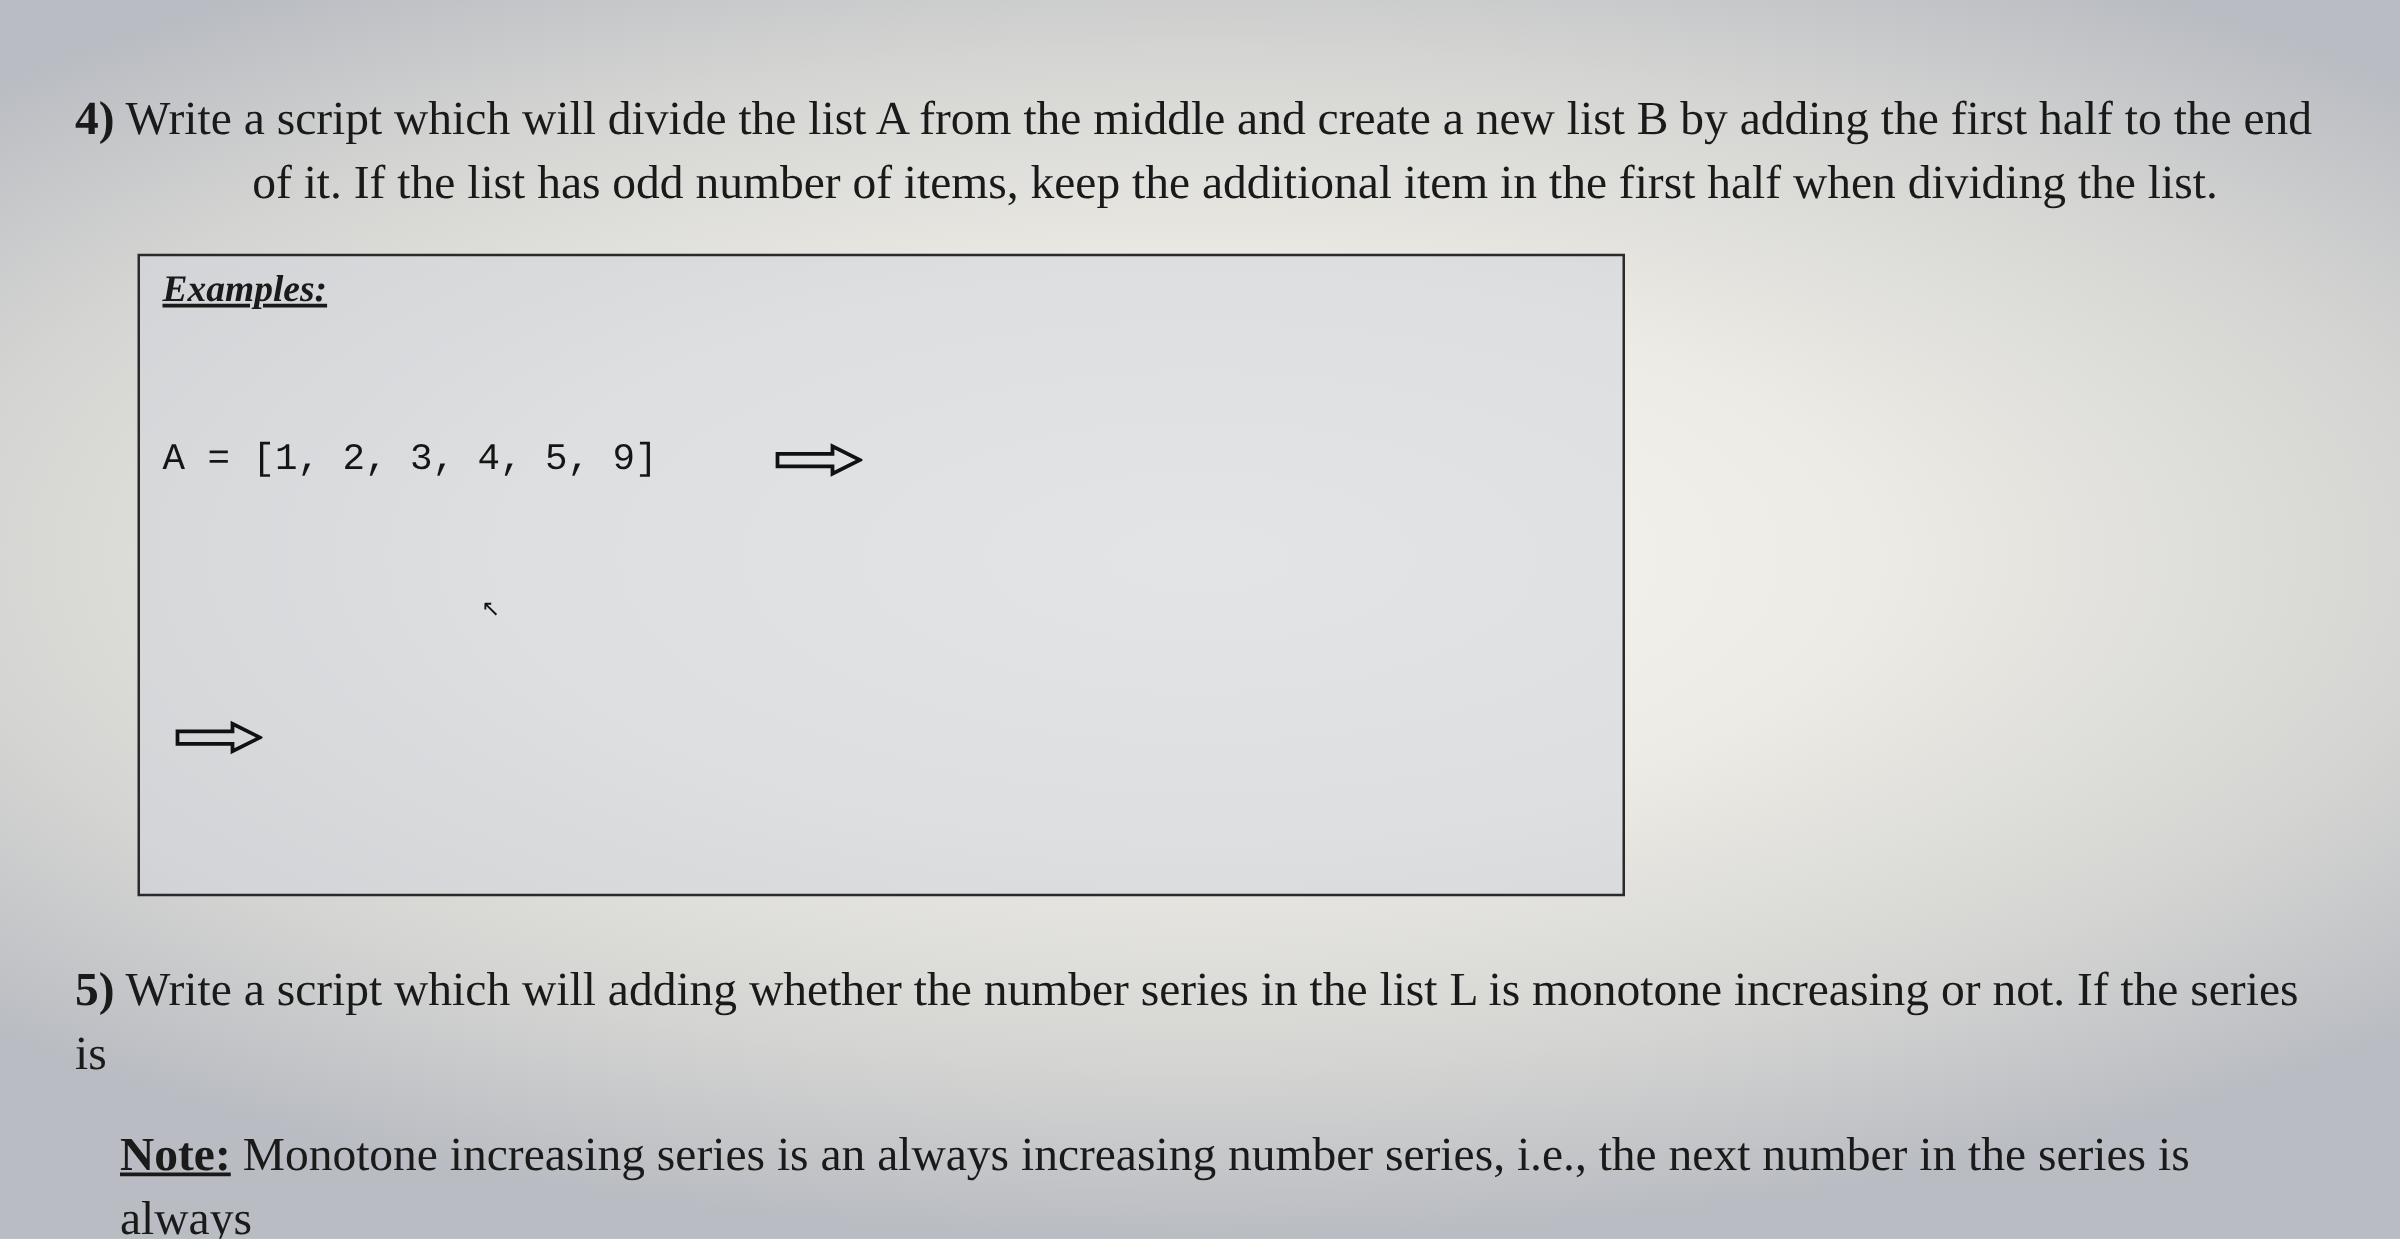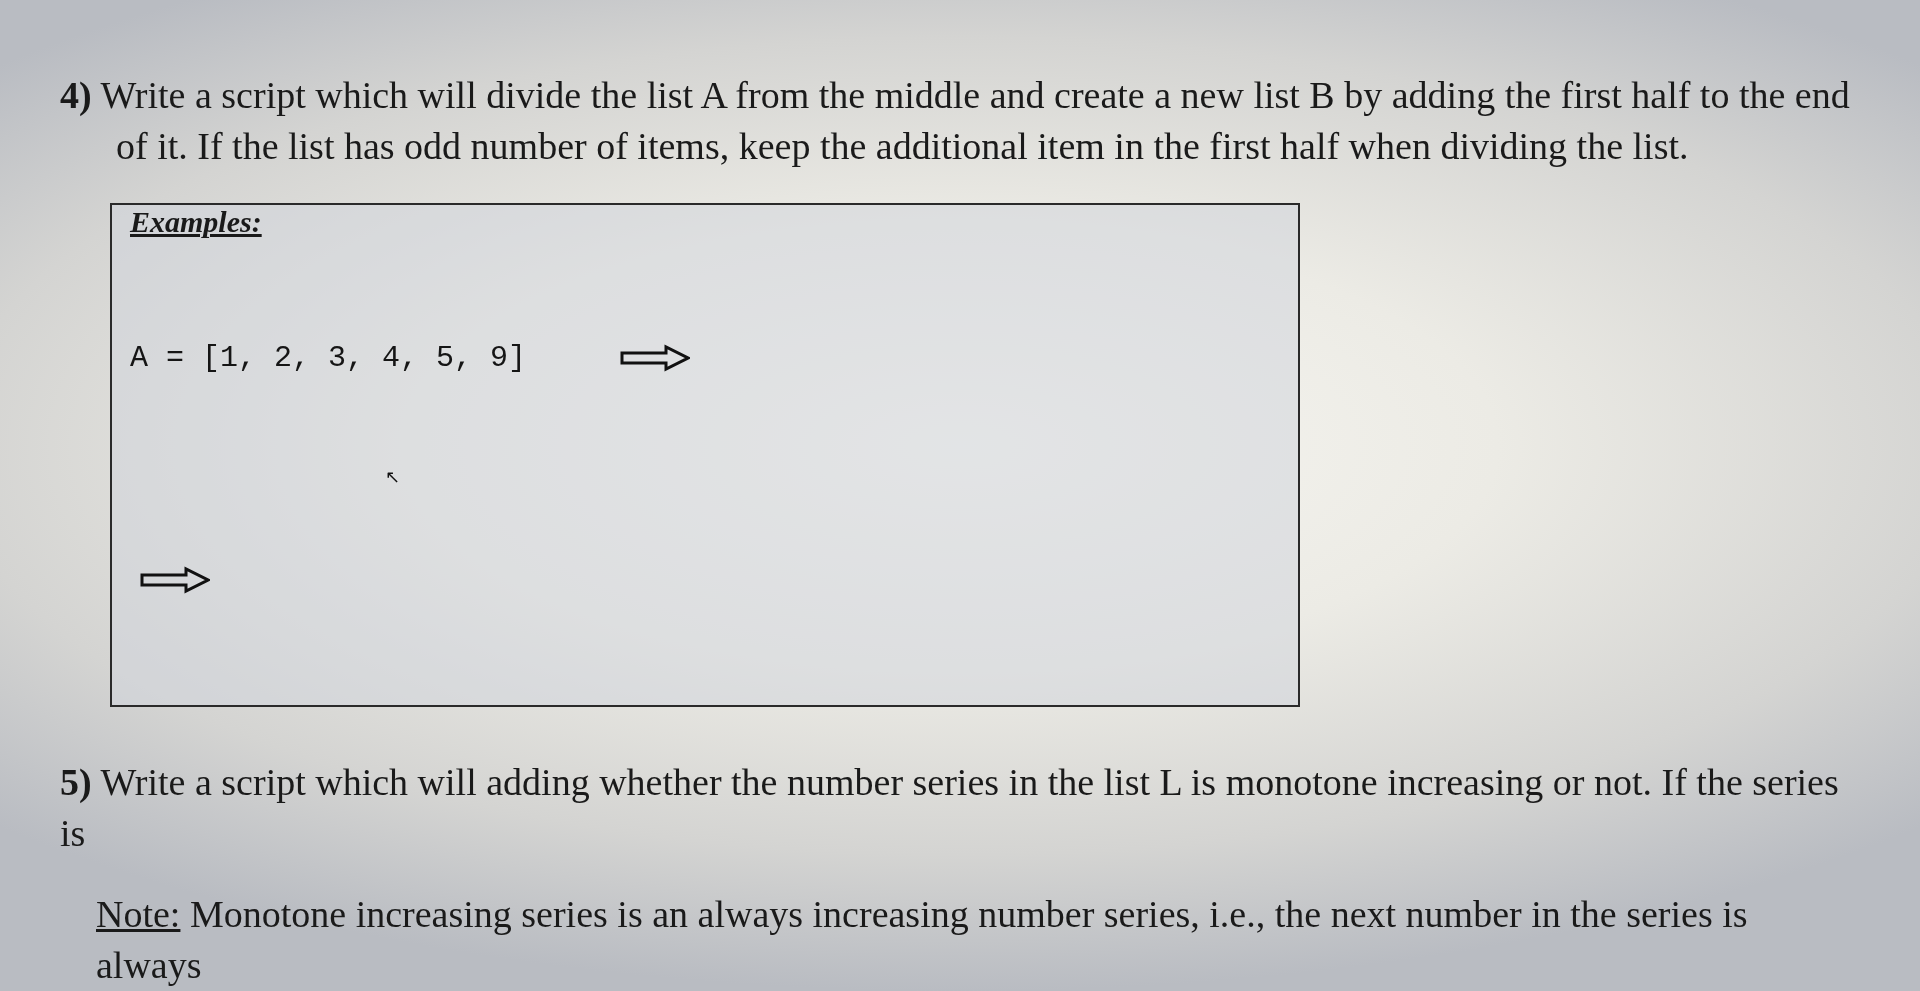--- a/index.html
+++ b/index.html
@@ -24,30 +24,31 @@
     line-height: 1.35;
     margin-bottom: 30px;
   }
   .q-num {
     font-weight: bold;
     display: inline;
   }
   .indent {
     margin-left: 56px;
     display: block;
+    text-align: center;
   }
   .note-label {
-    font-weight: normal;
+    font-weight: bold;
     text-decoration: underline;
   }
   .examples-box {
     margin-left: 50px;
     border: 2px solid #2a2a2a;
     background: rgba(210, 214, 220, 0.55);
-    padding: 0 18px 14px 18px;
+    padding: 10px 18px 14px 18px;
     box-sizing: border-box;
   }
   .box1 { width: 1190px; }
   .box2 { width: 1640px; }
   .ex-title {
     font-family: "Times New Roman", Times, serif;
     font-size: 30px;
     font-style: italic;
     font-weight: bold;
     text-decoration: underline;

